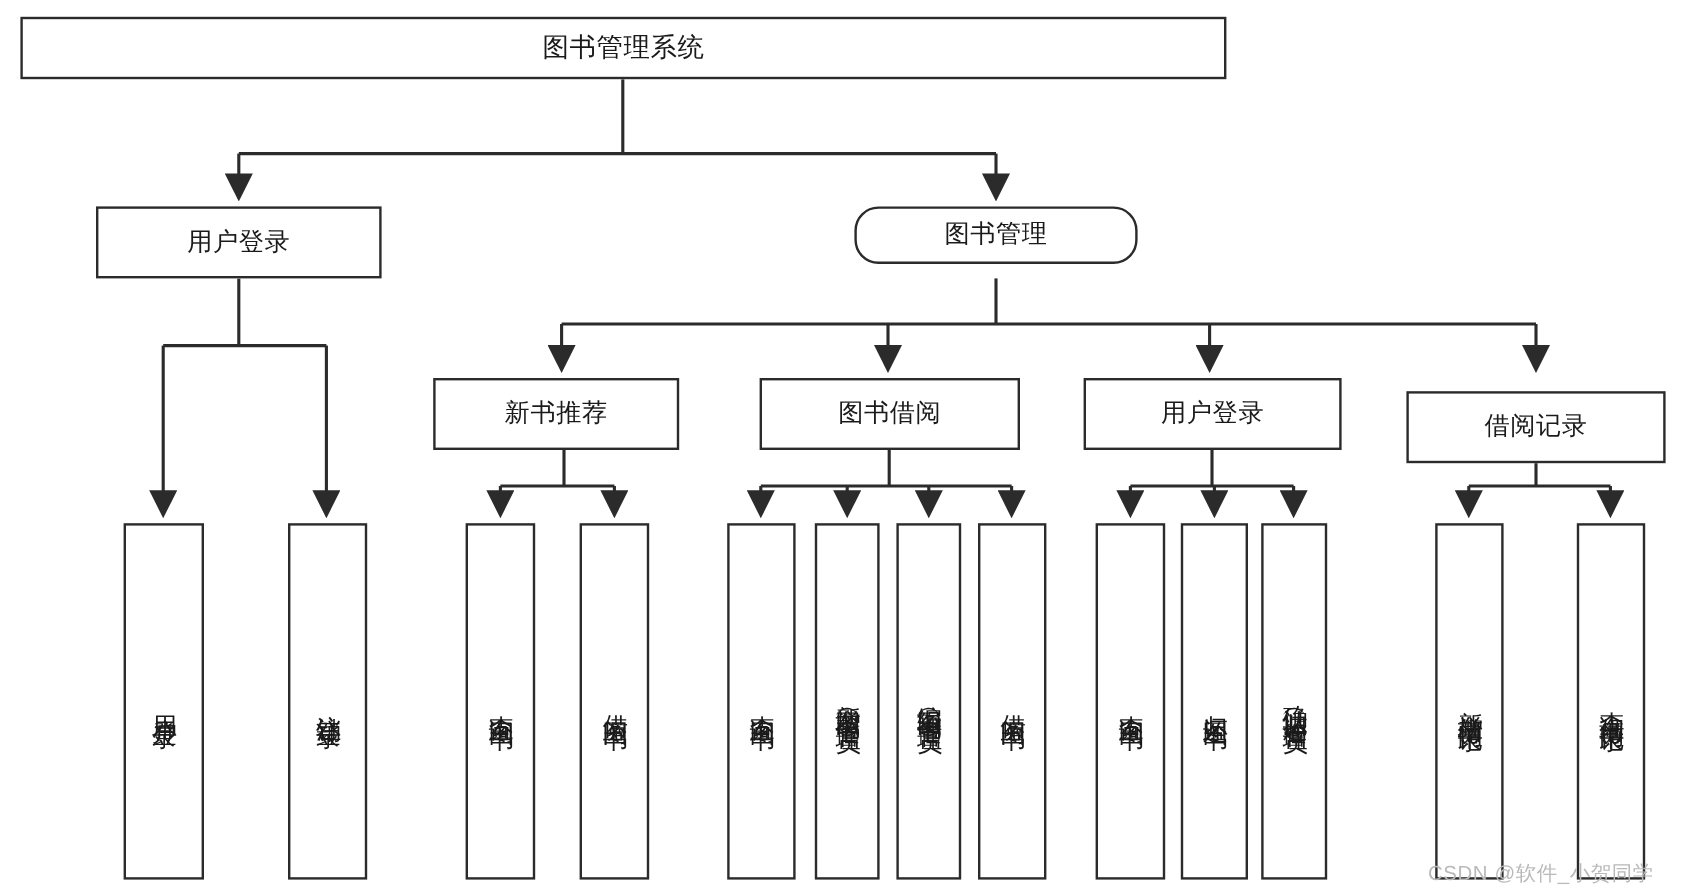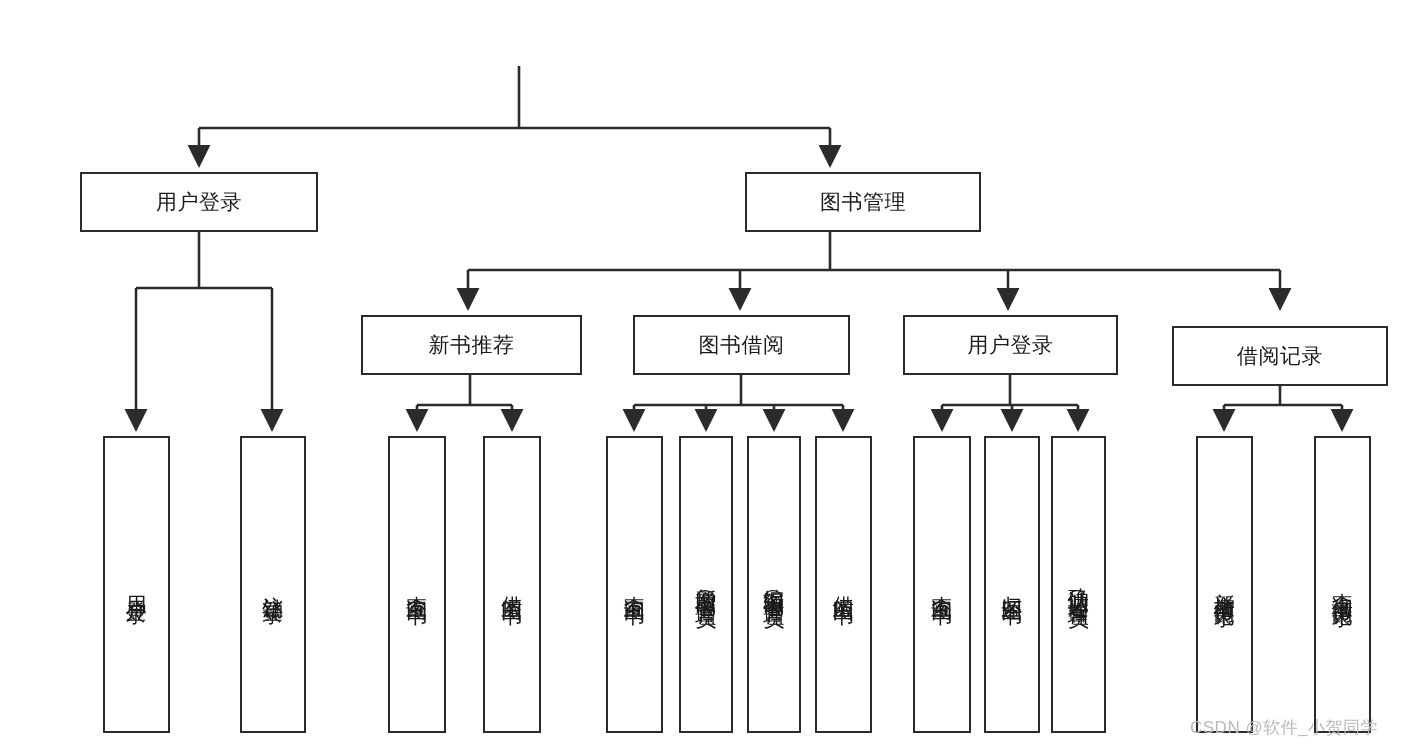--- a/index.html
+++ b/index.html
@@ -112,29 +112,32 @@
       <path d="M 1012 405 L 1012 428" marker-end="url(#arrow)"></path>
       <path d="M 1078 405 L 1078 428" marker-end="url(#arrow)"></path>
 
       <path d="M 1280 375 L 1280 405"></path>
       <path d="M 1224 405 L 1342 405"></path>
       <path d="M 1224 405 L 1224 428" marker-end="url(#arrow)"></path>
       <path d="M 1342 405 L 1342 428" marker-end="url(#arrow)"></path>
     </g>
   </svg>
 
+  <div class="node horiz root" style="left:17px; top:14px; width:1005px; height:52px;">
+    <span class="label">图书管理系统</span>
+  </div>
 
   <div class="node horiz" style="left:80px; top:172px; width:238px; height:60px;">
     <span class="label">用户登录</span>
   </div>
-  <div class="node horiz" style="left:745px; top:172px; width:236px; height:60px;">
+  <div class="node horiz" style="left:712px; top:172px; width:236px; height:48px;border-radius:20px;">
     <span class="label">图书管理</span>
   </div>
 
-  <div class="node horiz" style="left:361px; top:315px; width:221px; height:60px;">
+  <div class="node horiz" style="left:361px; top:315px; width:205px; height:60px;">
     <span class="label">新书推荐</span>
   </div>
   <div class="node horiz" style="left:633px; top:315px; width:217px; height:60px;">
     <span class="label">图书借阅</span>
   </div>
   <div class="node horiz" style="left:903px; top:315px; width:215px; height:60px;">
     <span class="label">用户登录</span>
   </div>
   <div class="node horiz" style="left:1172px; top:315px; width:216px; height:60px;margin-top:11px;">
     <span class="label">借阅记录</span>

